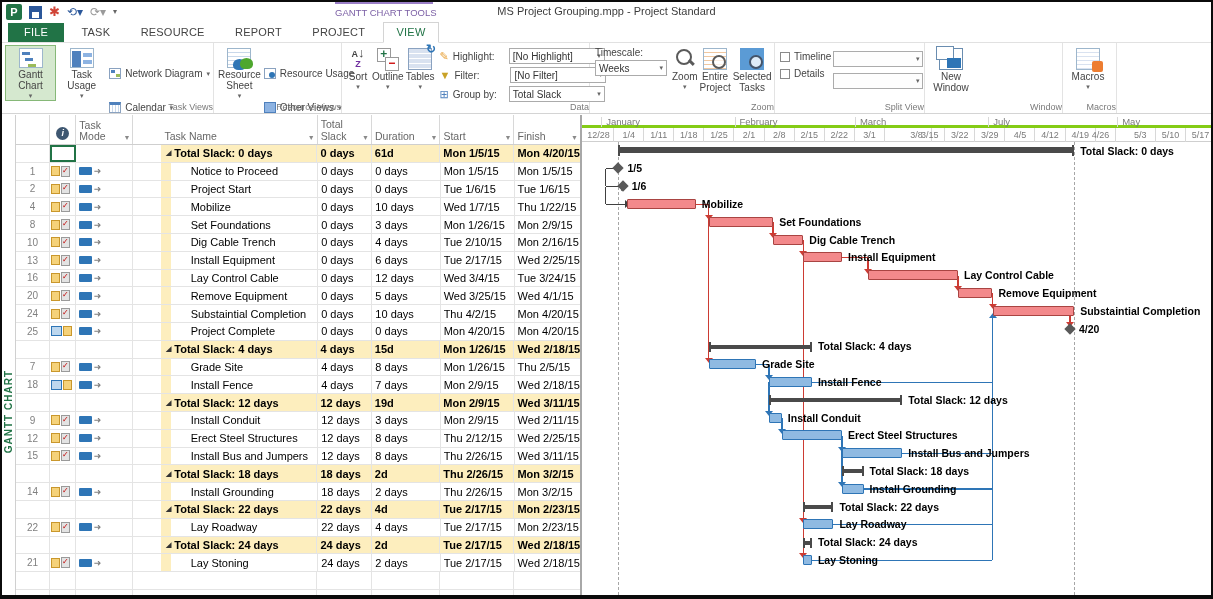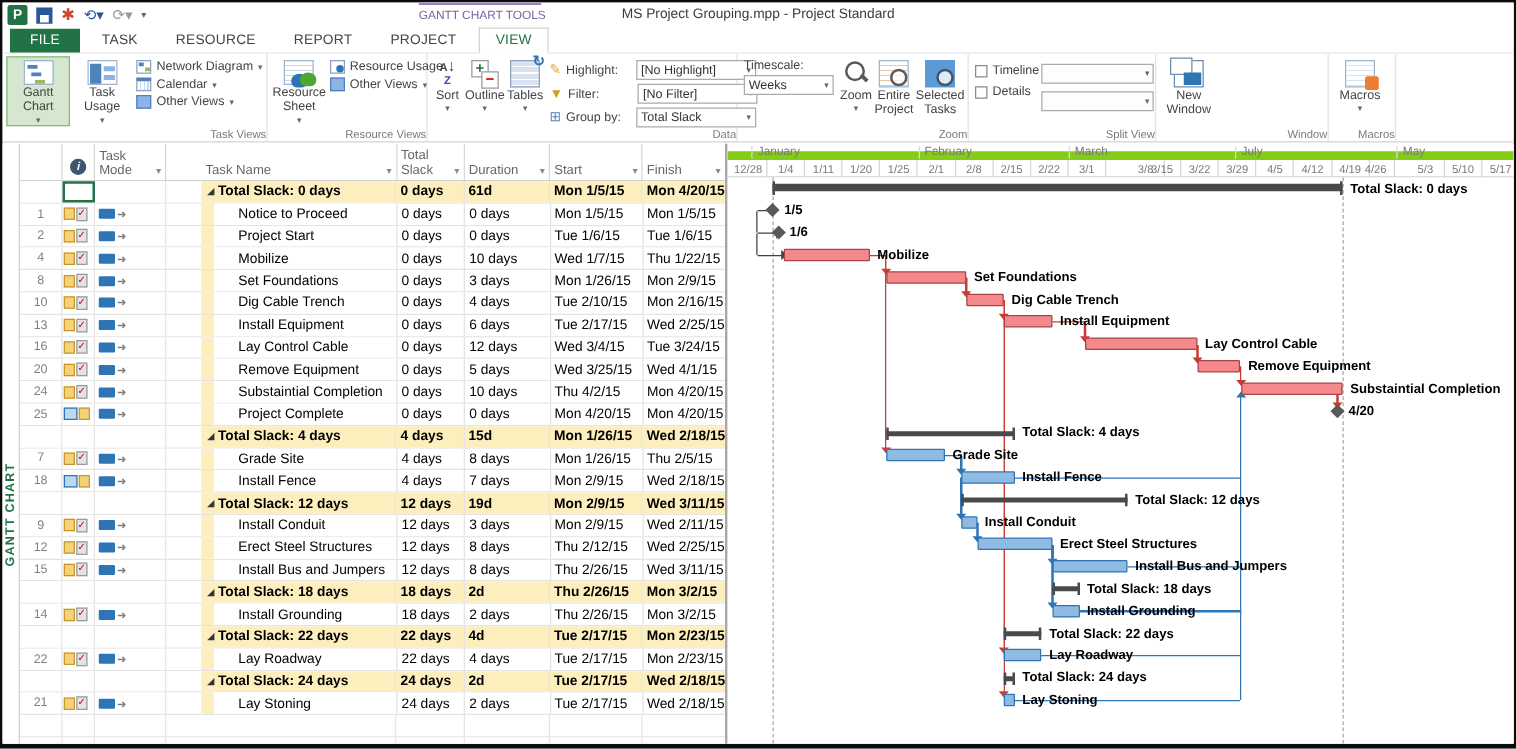--- a/index.html
+++ b/index.html
@@ -54,21 +54,21 @@
   .ic-entire { border:1px solid #9db6cc; background:repeating-linear-gradient(#fff 0 3px, #f0c7a0 3px 4px); }
   .ic-entire::after { content:""; position:absolute; right:0px; bottom:0px; width:10px; height:10px; border:2px solid #5a5a5a; border-radius:50%; background:rgba(255,255,255,.7); }
   .ic-selected { background:#5b9bd5; }
   .ic-selected::after { content:""; position:absolute; right:1px; bottom:1px; width:10px; height:10px; border:2px solid #44546a; border-radius:50%; background:rgba(255,255,255,.8); }
   .ic-newwin { border:1px solid #6a8db0; background:#fff; }
   .ic-newwin::before { content:""; position:absolute; left:-4px; top:-3px; width:16px; height:12px; background:#fff; border:1px solid #6a8db0; }
   .ic-newwin::after { content:""; position:absolute; right:1px; bottom:1px; width:14px; height:10px; background:#2e75b6; }
   .ic-macros { border:1px solid #9db6cc; background:repeating-linear-gradient(#fff 0 3px, #d9e2f0 3px 4px); }
   .ic-macros::after { content:""; position:absolute; right:-4px; bottom:-3px; width:11px; height:11px; background:#ed7d31; border-radius:2px; }
   .smallcol { display:flex; flex-direction:column; justify-content:flex-start; gap:3px; padding-top:3px; margin-left:2px; }
-  .smallbtn { display:flex; align-items:center; gap:4px; font-size:10px; color:#444; white-space:nowrap; cursor:pointer; }
+  .smallbtn { display:flex; align-items:center; gap:4px; font-size:10px; color:#444; white-space:nowrap; cursor:pointer;margin-top:20px; }
   .si { width:12px; height:11px; display:inline-block; position:relative; flex:0 0 auto; }
   .si-net { border:1px solid #8aa2c0; background:#fff; }
   .si-net::after { content:""; position:absolute; left:1px; top:1px; width:4px; height:3px; background:#4f81bd; box-shadow:5px 4px 0 #9bbb59; }
   .si-cal { border:1px solid #8aa2c0; background:repeating-linear-gradient(90deg,#fff 0 2px,#c9d8ea 2px 3px); border-top:3px solid #4f81bd; }
   .si-other { background:#8db3e2; border:1px solid #4f81bd; }
   .si-rusage { background:#fff; border:1px solid #8aa2c0; }
   .si-rusage::after { content:""; position:absolute; right:0; bottom:0; width:6px; height:6px; background:#2e75b6; border-radius:50%; }
   .si-glyph { font-size:11px; line-height:11px; width:auto; }
   .hl { color:#e8a33d; } .fun { color:#c9a227; } .grp { color:#4f81bd; }
   .combo { display:flex; align-items:center; justify-content:space-between; width:96px; height:16px; border:1px solid #ababab; background:#fff; font-size:10px; color:#333; padding:0 3px; cursor:pointer; }
@@ -108,21 +108,21 @@
   .mi-check::after { content:"✓"; position:absolute; left:0px; top:-1px; font-size:8px; color:#c00000; }
   .mi-cal { width:11px; height:10px; background:#bdd7ee; border:1px solid #2e75b6; display:inline-block; }
   .mode-chip { width:13px; height:8px; background:#2e75b6; border-radius:1px; display:inline-block; margin-right:2px; }
   .mode-arrow { color:#7f7f7f; font-size:9px; }
 
   #splitter { position:absolute; left:578px; top:0; bottom:0; width:2px; background:#a8a8a8; cursor:col-resize; }
 
   
   #gantt { position:absolute; left:580px; top:0; right:0; bottom:0; overflow:hidden; }
   #tscale { position:absolute; left:0; top:0; right:0; height:27px; border-bottom:1px solid #cfcfcf; background:#fff; }
-  #tmonths { position:absolute; left:0; top:0; right:0; height:13px; border-bottom:7px solid #84cc16; }
+  #tmonths { position:absolute; left:0; top:0; right:0; height:13px; border-bottom:3px solid #84cc16; }
   #tweeks { position:absolute; left:0; top:13px; right:0; height:14px; }
   .mlab { position:absolute; top:1px; font-size:9.5px; color:#7a7a7a; }
   .msep { position:absolute; top:2px; width:1px; height:10px; background:#d8d8d8; }
   .wcell { position:absolute; top:0; height:14px; border-right:1px solid #d8d8d8; font-size:9px; color:#7a7a7a; text-align:center; line-height:14px; }
   #gbody { position:absolute; left:0; top:27px; right:0; bottom:0; background:#fff; }
   .dash { position:absolute; top:0; bottom:0; width:0; border-left:1px dashed #a6a6a6; }
   .gbar { position:absolute; height:10px; border-radius:1px; }
   .gbar.critical { background:#f3898b; border:1px solid #a94442; }
   .gbar.normal { background:#8fbae2; border:1px solid #2e75b6; }
   .gbar.summary { height:6px; background:#4a4a4a; border-radius:0; }
@@ -805,21 +805,21 @@
             <div class="mlab" style="left: 277.9px;">March</div>
             <div class="msep" style="left: 406.2px;"></div>
             <div class="mlab" style="left: 411.2px;">July</div>
             <div class="msep" style="left: 535.2px;"></div>
             <div class="mlab" style="left: 540.2px;">May</div>
           </div>
         <div id="tweeks">
             <div class="wcell" style="left: 2px; width: 30.1px;">12/28</div>
             <div class="wcell" style="left: 32.1px; width: 30.1px;">1/4</div>
             <div class="wcell" style="left: 62.2px; width: 30.1px;">1/11</div>
-            <div class="wcell" style="left: 92.3px; width: 30.1px;">1/20</div>
+            <div class="wcell" style="left: 92.3px; width: 30.1px;">1/18</div>
             <div class="wcell" style="left: 122.4px; width: 30.1px;">1/25</div>
             <div class="wcell" style="left: 152.5px; width: 30.1px;">2/1</div>
             <div class="wcell" style="left: 182.6px; width: 30.1px;">2/8</div>
             <div class="wcell" style="left: 212.7px; width: 30.1px;">2/15</div>
             <div class="wcell" style="left: 242.8px; width: 30.1px;">2/22</div>
             <div class="wcell" style="left: 272.9px; width: 30.1px;">3/1</div>
             <div class="wcell" style="left: 320px; width: 30.1px;">3/8</div>
             <div class="wcell" style="left: 333.1px; width: 30.1px;">3/15</div>
             <div class="wcell" style="left: 363.2px; width: 30.1px;">3/22</div>
             <div class="wcell" style="left: 393.3px; width: 30.1px;">3/29</div>

